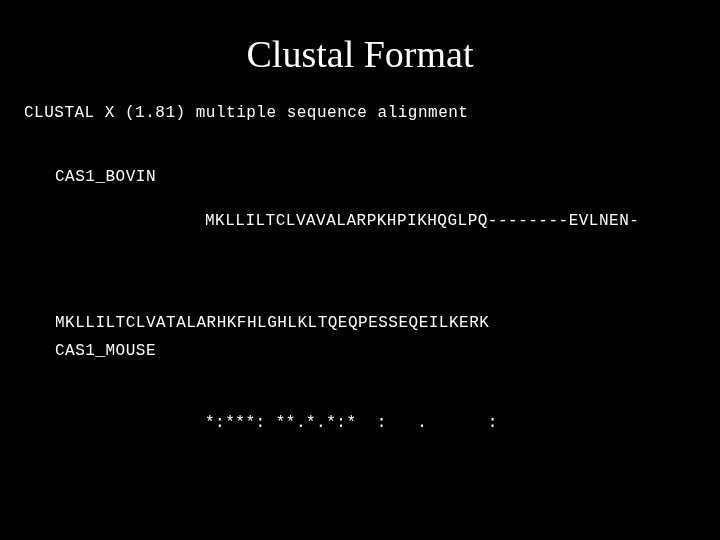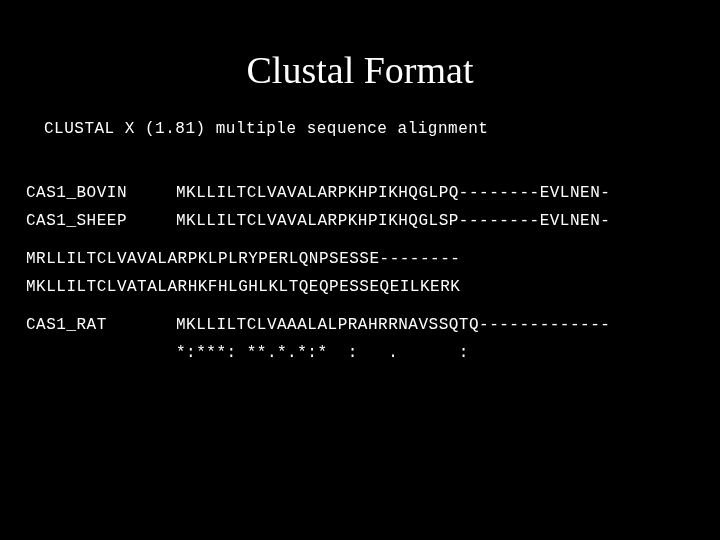--- a/index.html
+++ b/index.html
@@ -11,81 +11,76 @@
       width: 720px;
       height: 540px;
       background: #000000;
       color: #ffffff;
       overflow: hidden;
     }
     .title {
       font-family: 'Times New Roman', serif;
       font-size: 38px;
       text-align: center;
-      padding-top: 48px;
+      padding-top: 32px;
       padding-bottom: 28px;
     }
     .header-line {
       font-family: 'Courier New', monospace;
       font-size: 16px;
-      padding-left: 44px;
+      padding-left: 24px;
       padding-bottom: 46px;
       letter-spacing: 0.5px;
     }
     .alignment {
-      padding-left: 26px;
+      padding-left: 55px;
       font-family: 'Courier New', monospace;
       font-size: 16px;
       letter-spacing: 0.5px;
     }
     .row {
       display: flex;
       margin-bottom: 10px;
     }
     .name {
       width: 150px;
       flex-shrink: 0;
     }
     .seq {
       white-space: pre;
+      margin-top: 44px;
     }
     .cons-row {
       display: flex;
       margin-top: 0px;
     }
   </style>
 </head>
 <body>
 
 <div class="title">Clustal Format</div>
 
 <div class="header-line">CLUSTAL X (1.81) multiple sequence alignment</div>
 
 <div class="alignment">
   <div id="rows">
       <div class="row">
         <div class="name">CAS1_BOVIN</div>
         <div class="seq">MKLLILTCLVAVALARPKHPIKHQGLPQ--------EVLNEN-</div>
       </div>
       <div class="row">
-        <div class="name">CAS1_SHEEP</div>
-        <div class="seq">MKLLILTCLVAVALARPKHPIKHQGLSP--------EVLNEN-</div>
       </div>
       <div class="row">
       </div>
       <div class="row">
-        <div class="seq">MRLLILTCLVAVALARPKLPLRYPERLQNPSESSE--------</div>
       </div>
       <div class="row">
         <div class="seq">MKLLILTCLVATALARHKFHLGHLKLTQEQPESSEQEILKERK</div>
       </div>
       <div class="row">
-      </div>
-      <div class="row">
-        <div class="name">CAS1_RAT</div>
-        <div class="seq">MKLLILTCLVAAALALPRAHRRNAVSSQTQ-------------</div>
+        <div class="name">CAS1_MOUSE</div>
       </div>
     </div>
   <div class="cons-row">
     <div class="name"></div>
     <div class="seq">*:***: **.*.*:*  :   .      :</div>
   </div>
 </div>
 
 </body></html>

